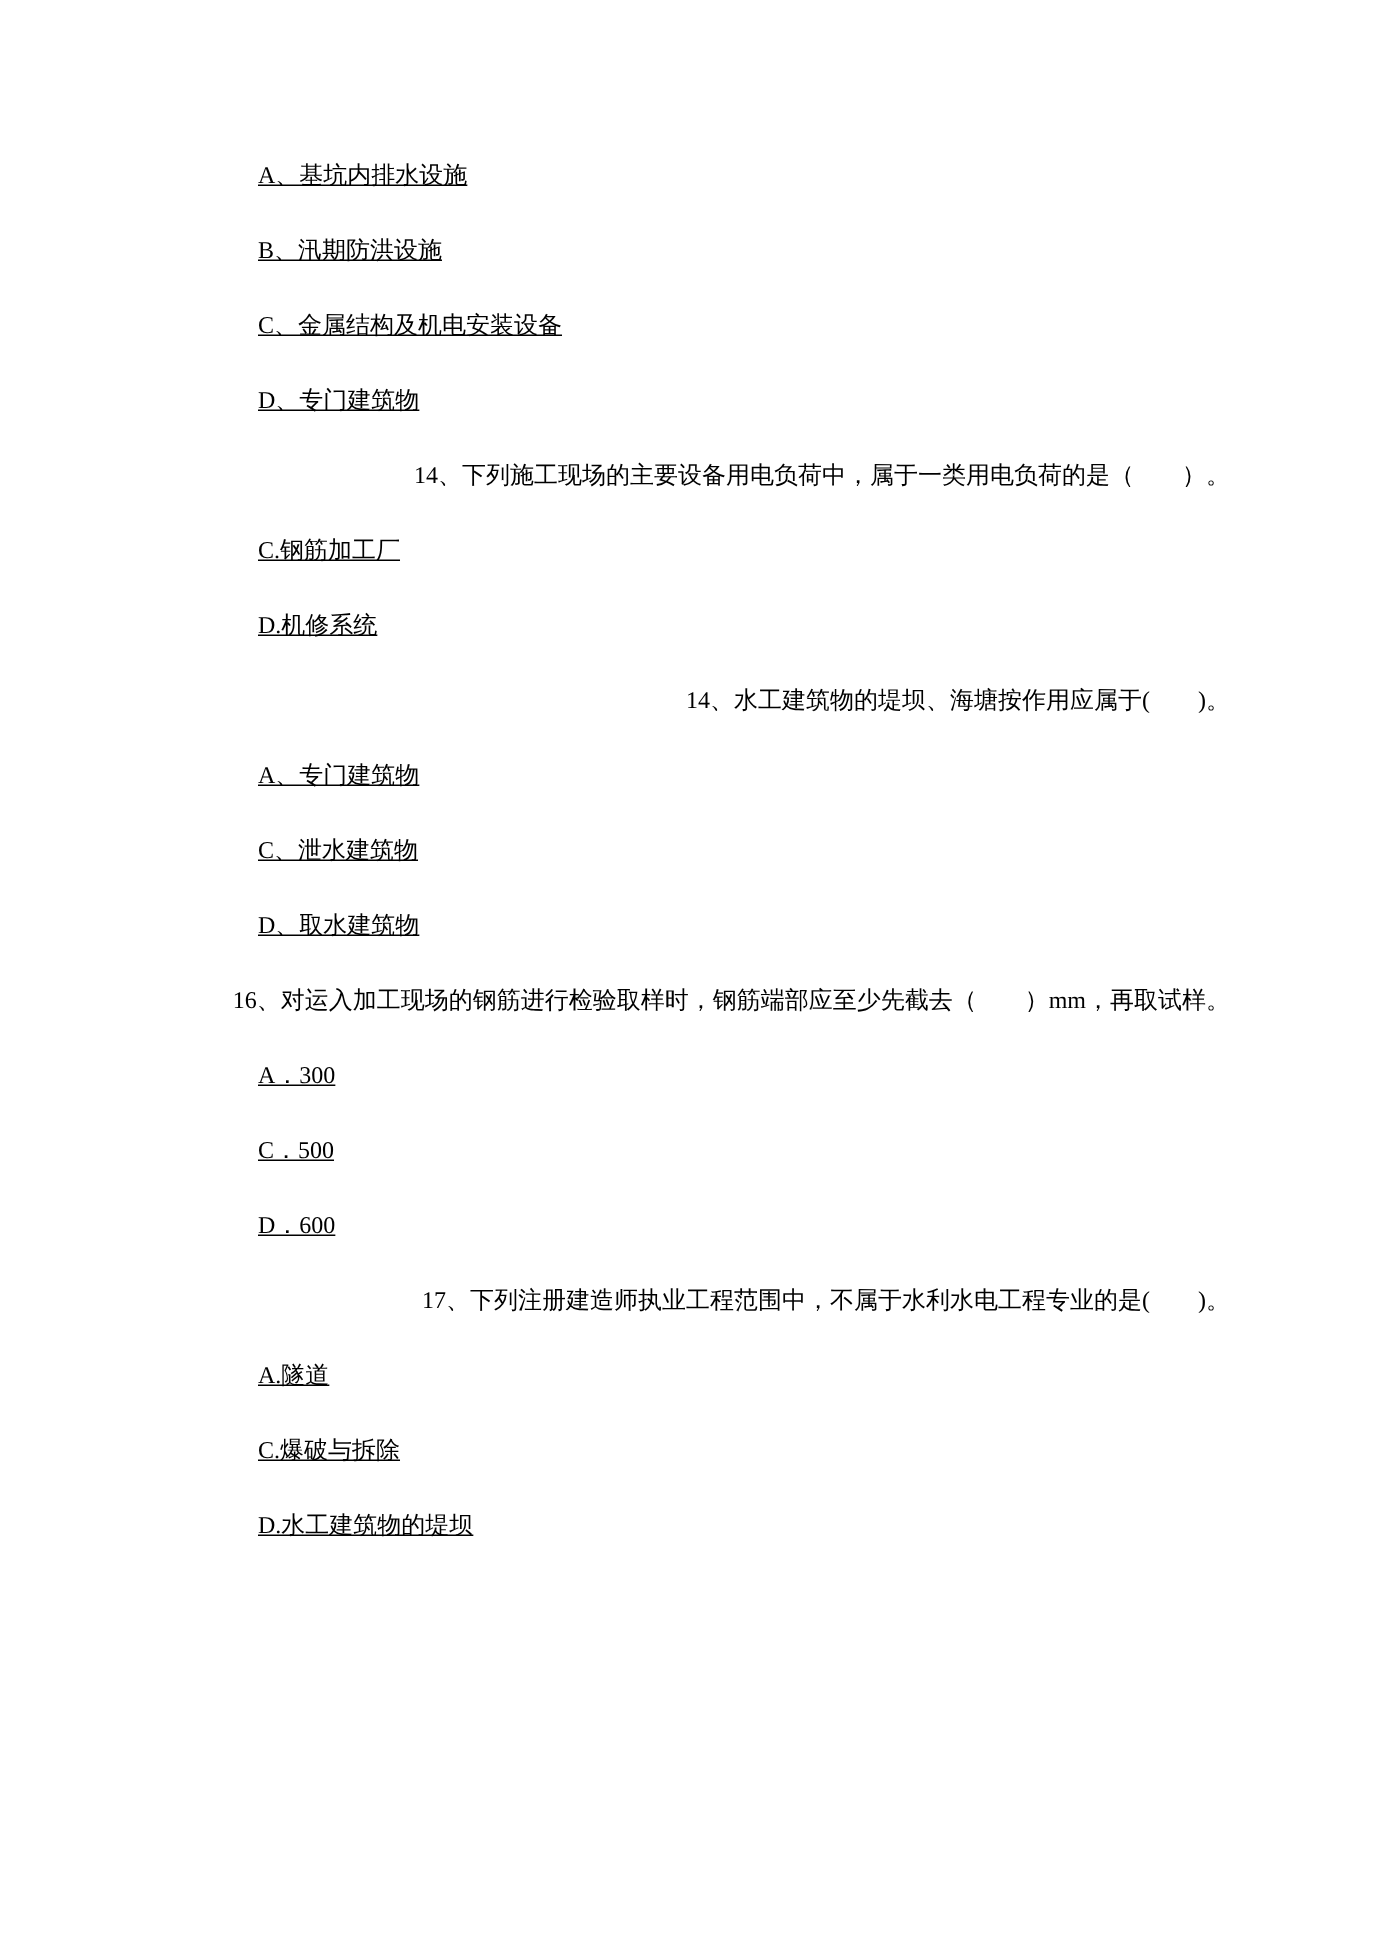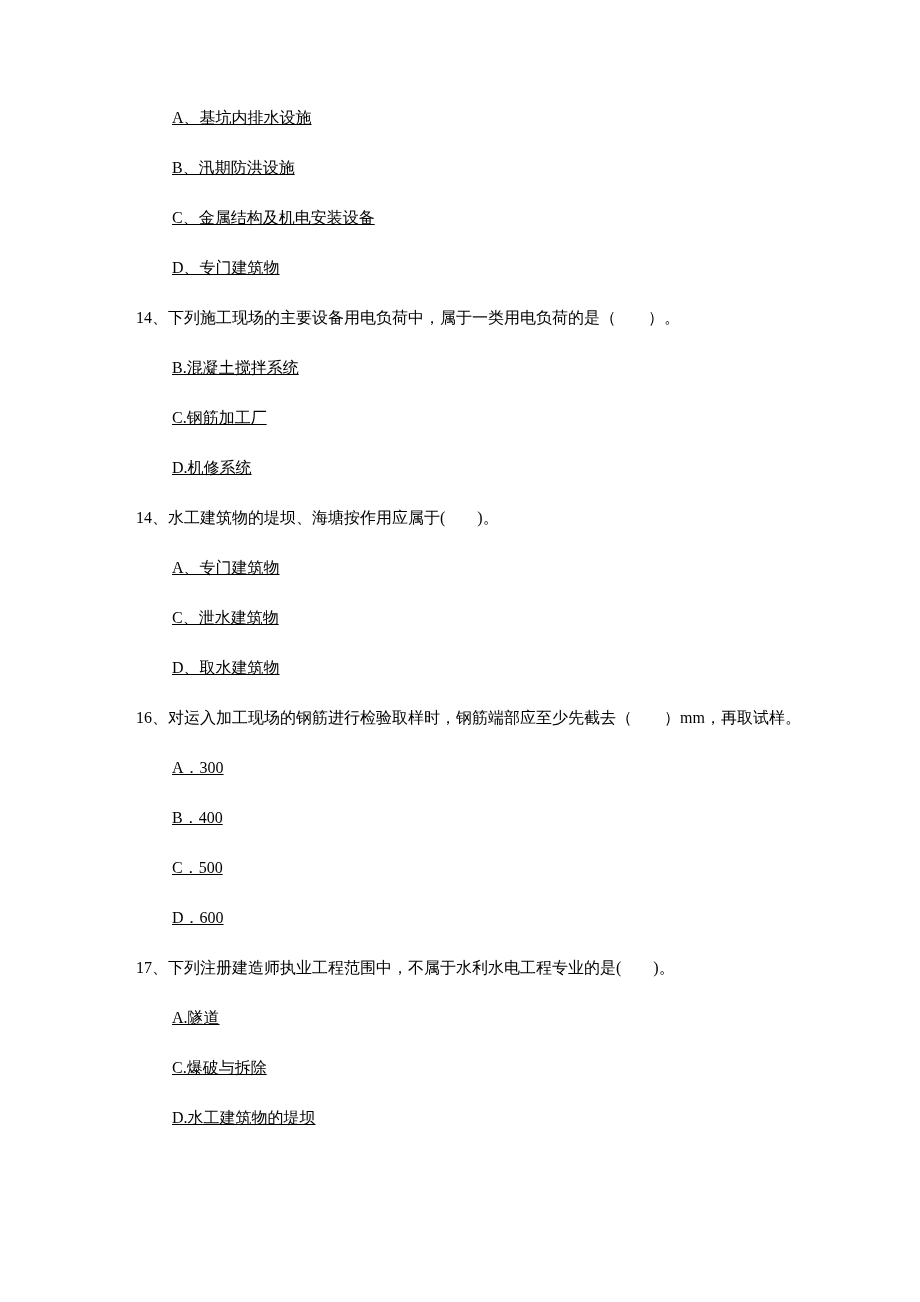--- a/index.html
+++ b/index.html
@@ -21,45 +21,44 @@
     margin-right: 100px;
   }
   .option {
     margin-left: 36px;
     margin-bottom: 26px;
     text-decoration: underline;
   }
   .question {
     margin-bottom: 26px;
     margin-top: 10px;
+    text-align: right;
   }
 </style>
 </head>
 <body>
 
 <div class="content">
 
   <div class="option">A、基坑内排水设施</div>
   <div class="option">B、汛期防洪设施</div>
   <div class="option">C、金属结构及机电安装设备</div>
   <div class="option">D、专门建筑物</div>
 
   <div class="question">14、下列施工现场的主要设备用电负荷中，属于一类用电负荷的是（　　）。</div>
-  <div class="option">B.混凝土搅拌系统</div>
   <div class="option">C.钢筋加工厂</div>
   <div class="option">D.机修系统</div>
 
   <div class="question">14、水工建筑物的堤坝、海塘按作用应属于(　　)。</div>
   <div class="option">A、专门建筑物</div>
   <div class="option">C、泄水建筑物</div>
   <div class="option">D、取水建筑物</div>
 
   <div class="question">16、对运入加工现场的钢筋进行检验取样时，钢筋端部应至少先截去（　　）mm，再取试样。</div>
   <div class="option">A．300</div>
-  <div class="option">B．400</div>
   <div class="option">C．500</div>
   <div class="option">D．600</div>
 
   <div class="question">17、下列注册建造师执业工程范围中，不属于水利水电工程专业的是(　　)。</div>
   <div class="option">A.隧道</div>
   <div class="option">C.爆破与拆除</div>
   <div class="option">D.水工建筑物的堤坝</div>
 
 </div>
 

